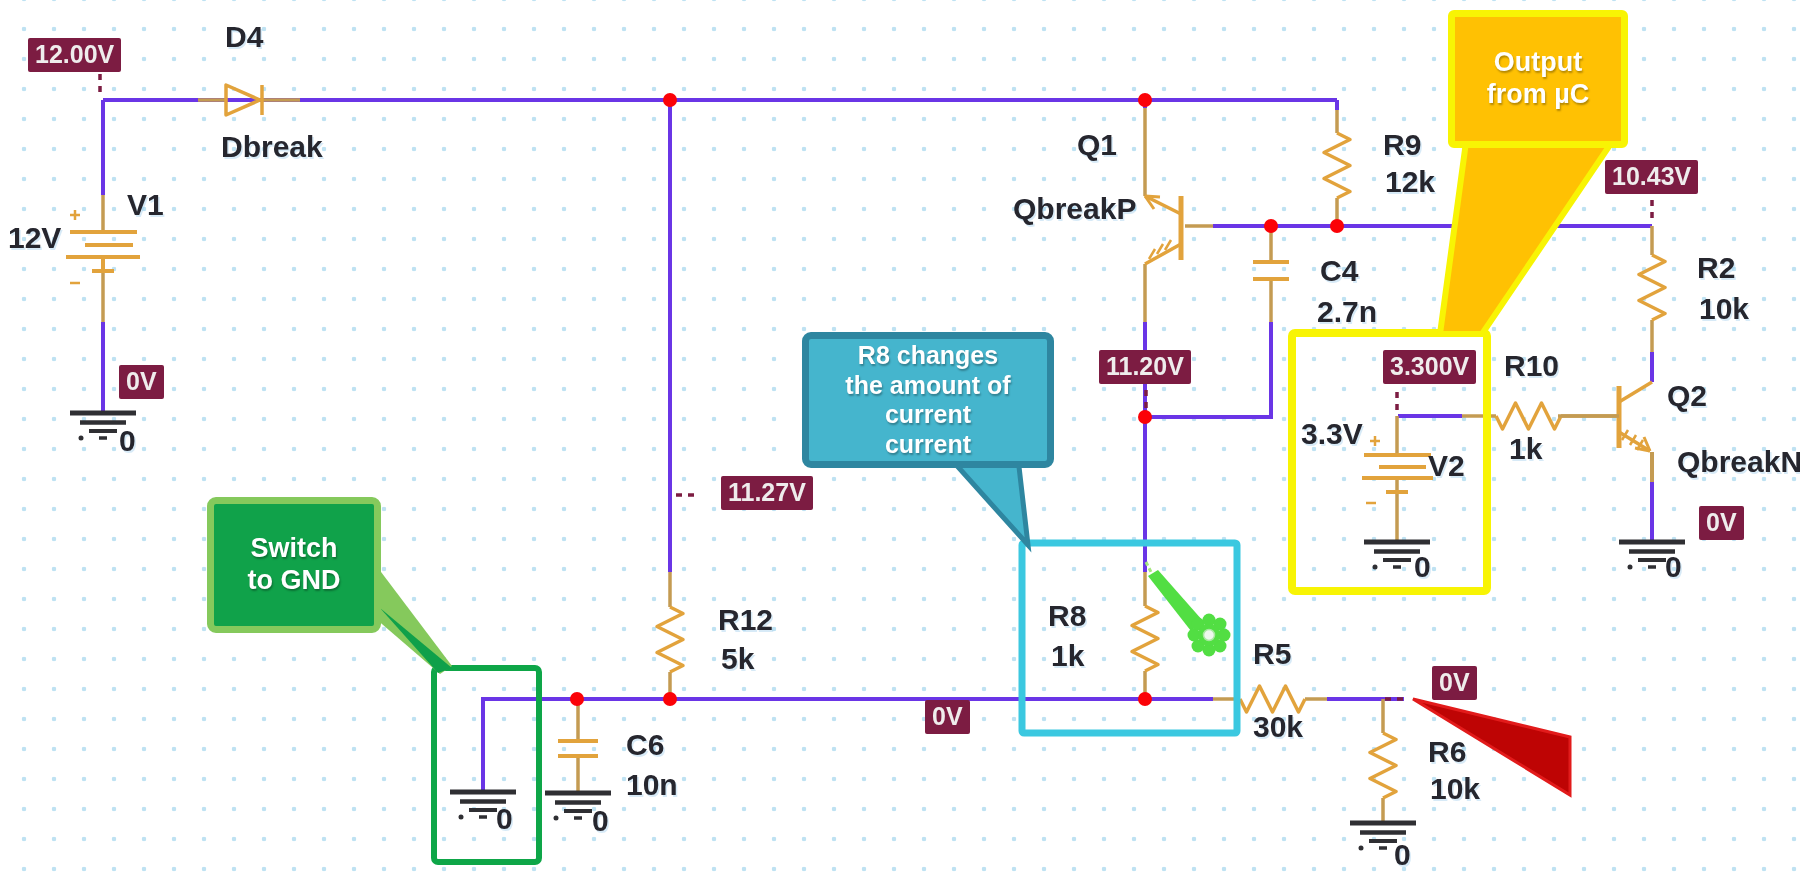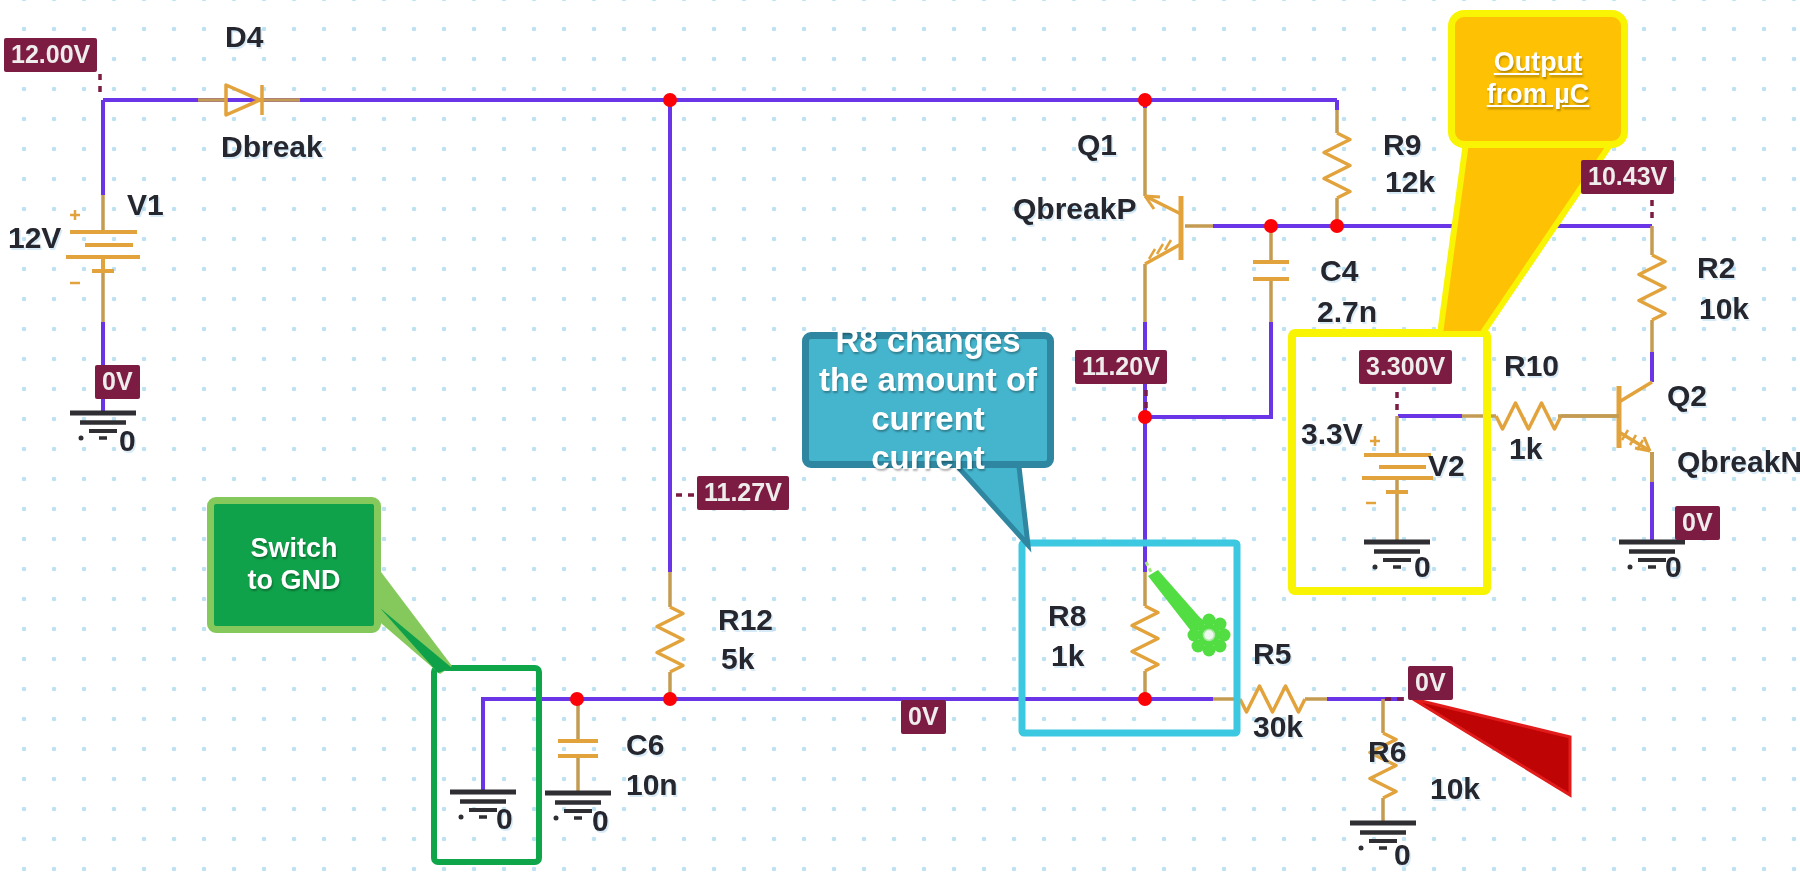--- a/index.html
+++ b/index.html
@@ -8,31 +8,31 @@
     position:relative;width:1800px;height:880px;
     background-color:#ffffff;
     background-image:radial-gradient(circle,#bfe2f2 2px,rgba(191,226,242,0) 2.6px);
     background-size:30px 30px;background-position:9px 14px;
     font-family:"Liberation Sans",sans-serif;
   }
   svg.layer{position:absolute;left:0;top:0;}
   .clabel{position:absolute;font-weight:bold;font-size:30px;color:#26262e;white-space:nowrap;
           text-shadow:1.5px 1.5px 0 rgba(150,200,235,.38);line-height:1;}
   .vbadge{position:absolute;background:#7c1c42;color:#efecec;font-weight:bold;font-size:25px;
-          line-height:1.1;padding:3px 7px;white-space:nowrap;border-radius:2px;}
+          line-height:1.1;padding:3px 7px;white-space:nowrap;border-radius:2px;margin-left:24px;}
   .gnd0{position:absolute;font-weight:bold;font-size:30px;color:#26262e;line-height:1;
         text-shadow:1.5px 1.5px 0 rgba(150,200,235,.38);}
   .callout{position:absolute;box-sizing:border-box;display:flex;flex-direction:column;
            align-items:center;justify-content:center;text-align:center;color:#fff;
            font-weight:bold;text-shadow:1px 2px 2px rgba(0,0,0,.3);}
   .callout div{line-height:1.18;}
   #co-yellow{left:1448px;top:10px;width:180px;height:138px;background:#ffc103;
-             border:7px solid #f8f404;border-radius:16px;font-size:27px;text-decoration:underline;}
+             border:7px solid #f8f404;border-radius:6px;font-size:27px;}
   #co-teal{left:802px;top:332px;width:252px;height:136px;background:#45b5cd;
-           border:7px solid #2e86a0;border-radius:9px;font-size:33px;}
+           border:7px solid #2e86a0;border-radius:9px;font-size:25px;}
   #co-green{left:207px;top:497px;width:174px;height:136px;background:#10a24a;
             border:7px solid #85c95c;border-radius:9px;font-size:27px;}
   #co-red{left:1567px;top:735px;width:174px;height:138px;background:#be0404;
           border:5px solid #e21b1b;border-radius:6px;font-size:26px;}
 </style>
 </head>
 <body>
 
 <div id="canvas">
 
@@ -262,21 +262,21 @@
 <div class="clabel" style="left:1077px;top:130px">Q1</div>
 <div class="clabel" style="left:1013px;top:194px">QbreakP</div>
 <div class="clabel" style="left:1383px;top:130px">R9</div>
 <div class="clabel" style="left:1385px;top:167px">12k</div>
 <div class="clabel" style="left:1320px;top:256px">C4</div>
 <div class="clabel" style="left:1317px;top:297px">2.7n</div>
 <div class="clabel" style="left:1048px;top:601px">R8</div>
 <div class="clabel" style="left:1051px;top:641px">1k</div>
 <div class="clabel" style="left:1253px;top:639px">R5</div>
 <div class="clabel" style="left:1253px;top:712px">30k</div>
-<div class="clabel" style="left:1368px;top:737px">R6</div>
+<div class="clabel" style="left:1428px;top:737px">R6</div>
 <div class="clabel" style="left:1430px;top:774px">10k</div>
 <div class="clabel" style="left:1697px;top:253px">R2</div>
 <div class="clabel" style="left:1699px;top:294px">10k</div>
 <div class="clabel" style="left:1504px;top:351px">R10</div>
 <div class="clabel" style="left:1509px;top:434px">1k</div>
 <div class="clabel" style="left:1667px;top:381px">Q2</div>
 <div class="clabel" style="left:1677px;top:447px">QbreakN</div>
 <div class="clabel" style="left:1301px;top:419px">3.3V</div>
 <div class="clabel" style="left:1428px;top:451px">V2</div>
 

